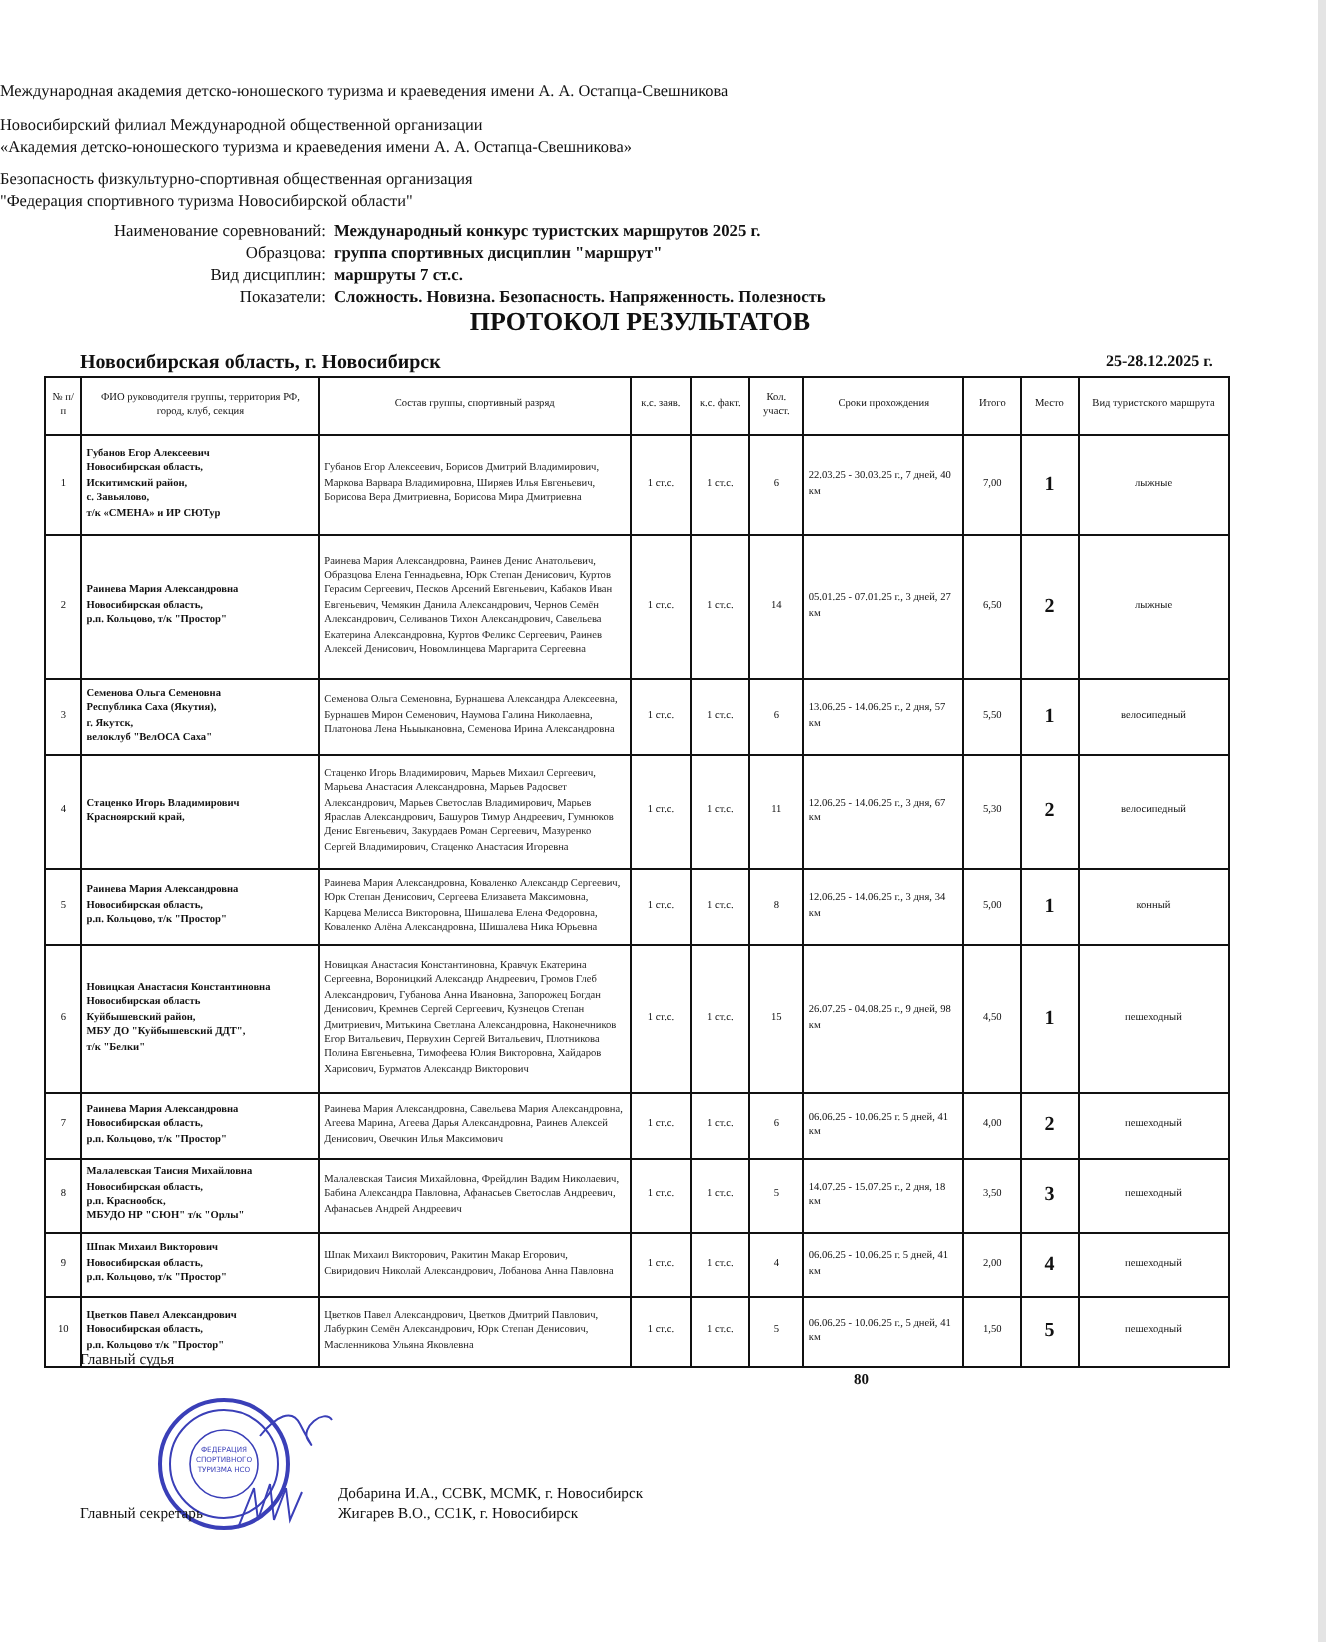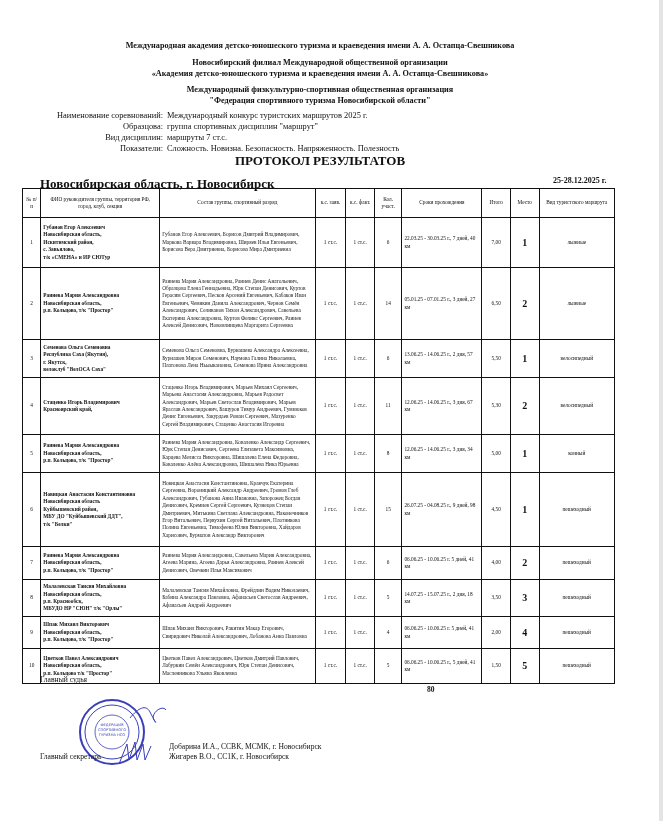--- a/index.html
+++ b/index.html
@@ -2,26 +2,26 @@
 <html><head>
 <meta charset="utf-8">
 <style>
   html, body { margin: 0; padding: 0; }
   body {
     width: 663px; height: 821px; background: #ffffff; position: relative; overflow: hidden;
     font-family: "Liberation Serif", "DejaVu Serif", serif; color: #111;
   }
   .scrollbar { position: absolute; right: 0; top: 0; width: 4px; height: 821px; background: #e4e4e4; }
   .page { position: absolute; left: 0; top: 0; width: 659px; }
-  .hdr { position: absolute; left: 0; width: 640px; text-align: center; font-weight: bold; font-size: 8.2px; line-height: 11px; }
+  .hdr { position: absolute; left: 0; width: 640px; font-weight: normal; font-size: 8.2px; line-height: 11px; }
   .meta { position: absolute; left: 0; width: 640px; font-size: 8.4px; line-height: 11.5px; }
   .meta .lbl { position: absolute; left: 0; width: 163px; text-align: right; font-weight: normal; }
-  .meta .val { position: absolute; left: 167px; font-weight: normal; }
+  .meta .val { position: absolute; left: 167px; font-weight: bold; }
   .title { position: absolute; left: 0; width: 640px; top: 153px; text-align: center; font-weight: bold; font-size: 13px; }
-  .place { position: absolute; left: 40px; top: 176px; font-weight: bold; font-size: 13px; }
+  .place { position: absolute; left: 40px; top: 176px; font-weight: bold; font-size: 10px; }
   .date { position: absolute; left: 553px; top: 176px; font-weight: bold; font-size: 8px; }
   table.res {
     position: absolute; left: 22px; top: 188px; width: 593px; border-collapse: collapse; table-layout: fixed;
     font-size: 5.3px; line-height: 7.4px;
   }
   table.res th, table.res td { border: 0.9px solid #111; vertical-align: middle; padding: 1px 2px; }
   table.res th { font-weight: normal; text-align: center; font-size: 5.3px; height: 26px; }
   td.num, td.c { text-align: center; }
   td.lead { font-weight: bold; vertical-align: top; padding-top: 3px; }
   td.team { vertical-align: top; padding-top: 2px; color: #222; }
@@ -30,21 +30,21 @@
   .sig { position: absolute; font-size: 7.6px; }
   .stamp { position: absolute; left: 78px; top: 698px; width: 68px; height: 68px; }
 </style>
 </head>
 <body>
 
 <div class="page">
   <div class="hdr" style="top:40px">Международная академия детско-юношеского туризма и краеведения имени А. А. Остапца-Свешникова</div>
   <div class="hdr" style="top:57px">Новосибирский филиал Международной общественной организации</div>
   <div class="hdr" style="top:68px">«Академия детско-юношеского туризма и краеведения имени А. А. Остапца-Свешникова»</div>
-  <div class="hdr" style="top:84px">Международный физкультурно-спортивная общественная организация</div>
+  <div class="hdr" style="top:84px">Безопасность физкультурно-спортивная общественная организация</div>
   <div class="hdr" style="top:95px">"Федерация спортивного туризма Новосибирской области"</div>
 
   <div class="meta" style="top:110px">
     <span class="lbl">Наименование соревнований:</span>
     <span class="val">Международный конкурс туристских маршрутов 2025 г.</span>
   </div>
   <div class="meta" style="top:121px">
     <span class="lbl">Образцова:</span>
     <span class="val">группа спортивных дисциплин "маршрут"</span>
   </div>

